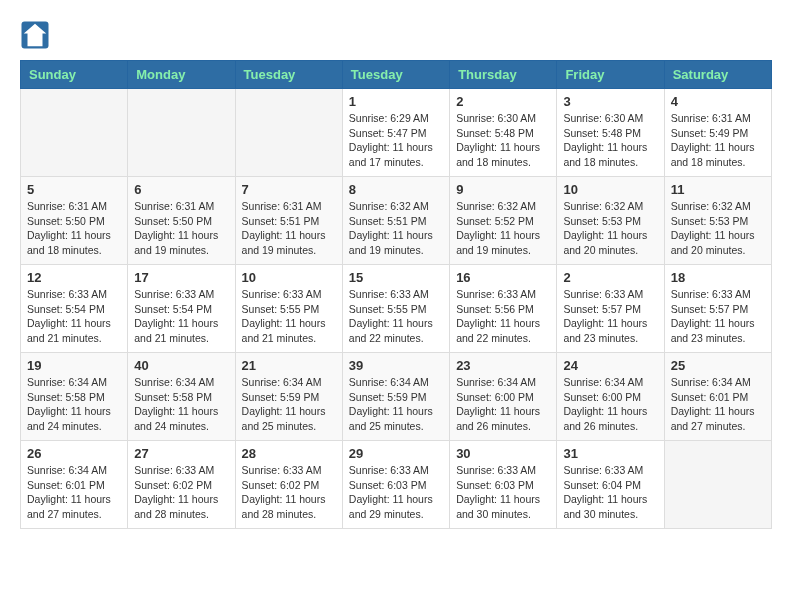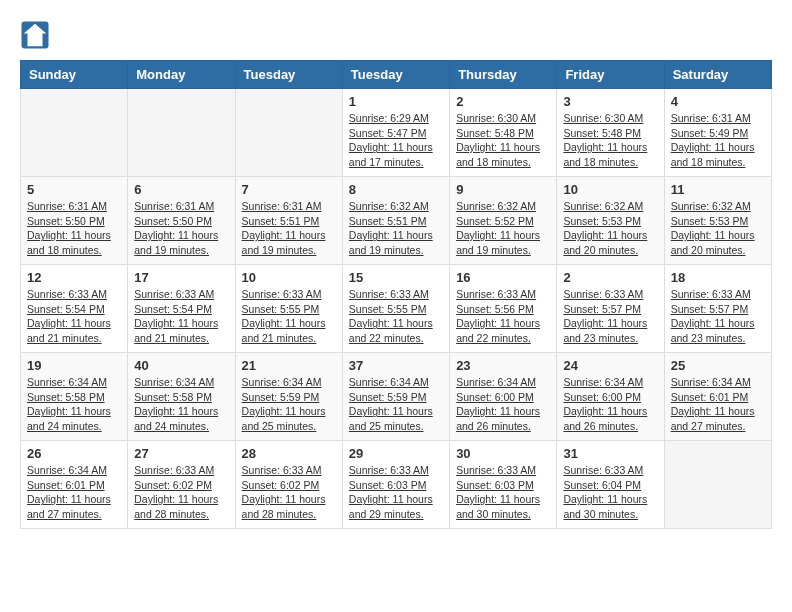--- a/index.html
+++ b/index.html
@@ -37,21 +37,21 @@
       font-size: 16px;
       color: #555;
     }
     .calendar {
       width: 100%;
       border-collapse: collapse;
       border: 1px solid #ccc;
     }
     .calendar th {
       background-color: #2e6da4;
-      color: #ffffff;
+      color: #86efac;
       text-align: left;
       padding: 6px 8px;
       font-size: 13px;
       border: 1px solid #2565a0;
     }
     .calendar td {
       width: 14.28%;
       vertical-align: top;
       padding: 5px 6px;
       border: 1px solid #ddd;
@@ -66,21 +66,20 @@
     .day-num {
       font-weight: bold;
       font-size: 13px;
       margin-bottom: 2px;
       display: block;
     }
     .day-info {
       font-size: 10.5px;
       line-height: 1.4;
       color: #333;
-      text-decoration: underline;
     }
     .empty-cell {
       background: #f5f5f5 !important;
     }
     .week-row td {
       height: 88px;
     }
   </style>
 </head>
 <body>
@@ -266,21 +265,21 @@
 and 24 minutes.</div>
         </td>
         <td>
           <span class="day-num">21</span>
           <div class="day-info" style="white-space: pre-line;">Sunrise: 6:34 AM
 Sunset: 5:59 PM
 Daylight: 11 hours
 and 25 minutes.</div>
         </td>
         <td>
-          <span class="day-num">37</span>
+          <span class="day-num">39</span>
           <div class="day-info" style="white-space: pre-line;">Sunrise: 6:34 AM
 Sunset: 5:59 PM
 Daylight: 11 hours
 and 25 minutes.</div>
         </td>
         <td>
           <span class="day-num">23</span>
           <div class="day-info" style="white-space: pre-line;">Sunrise: 6:34 AM
 Sunset: 6:00 PM
 Daylight: 11 hours

